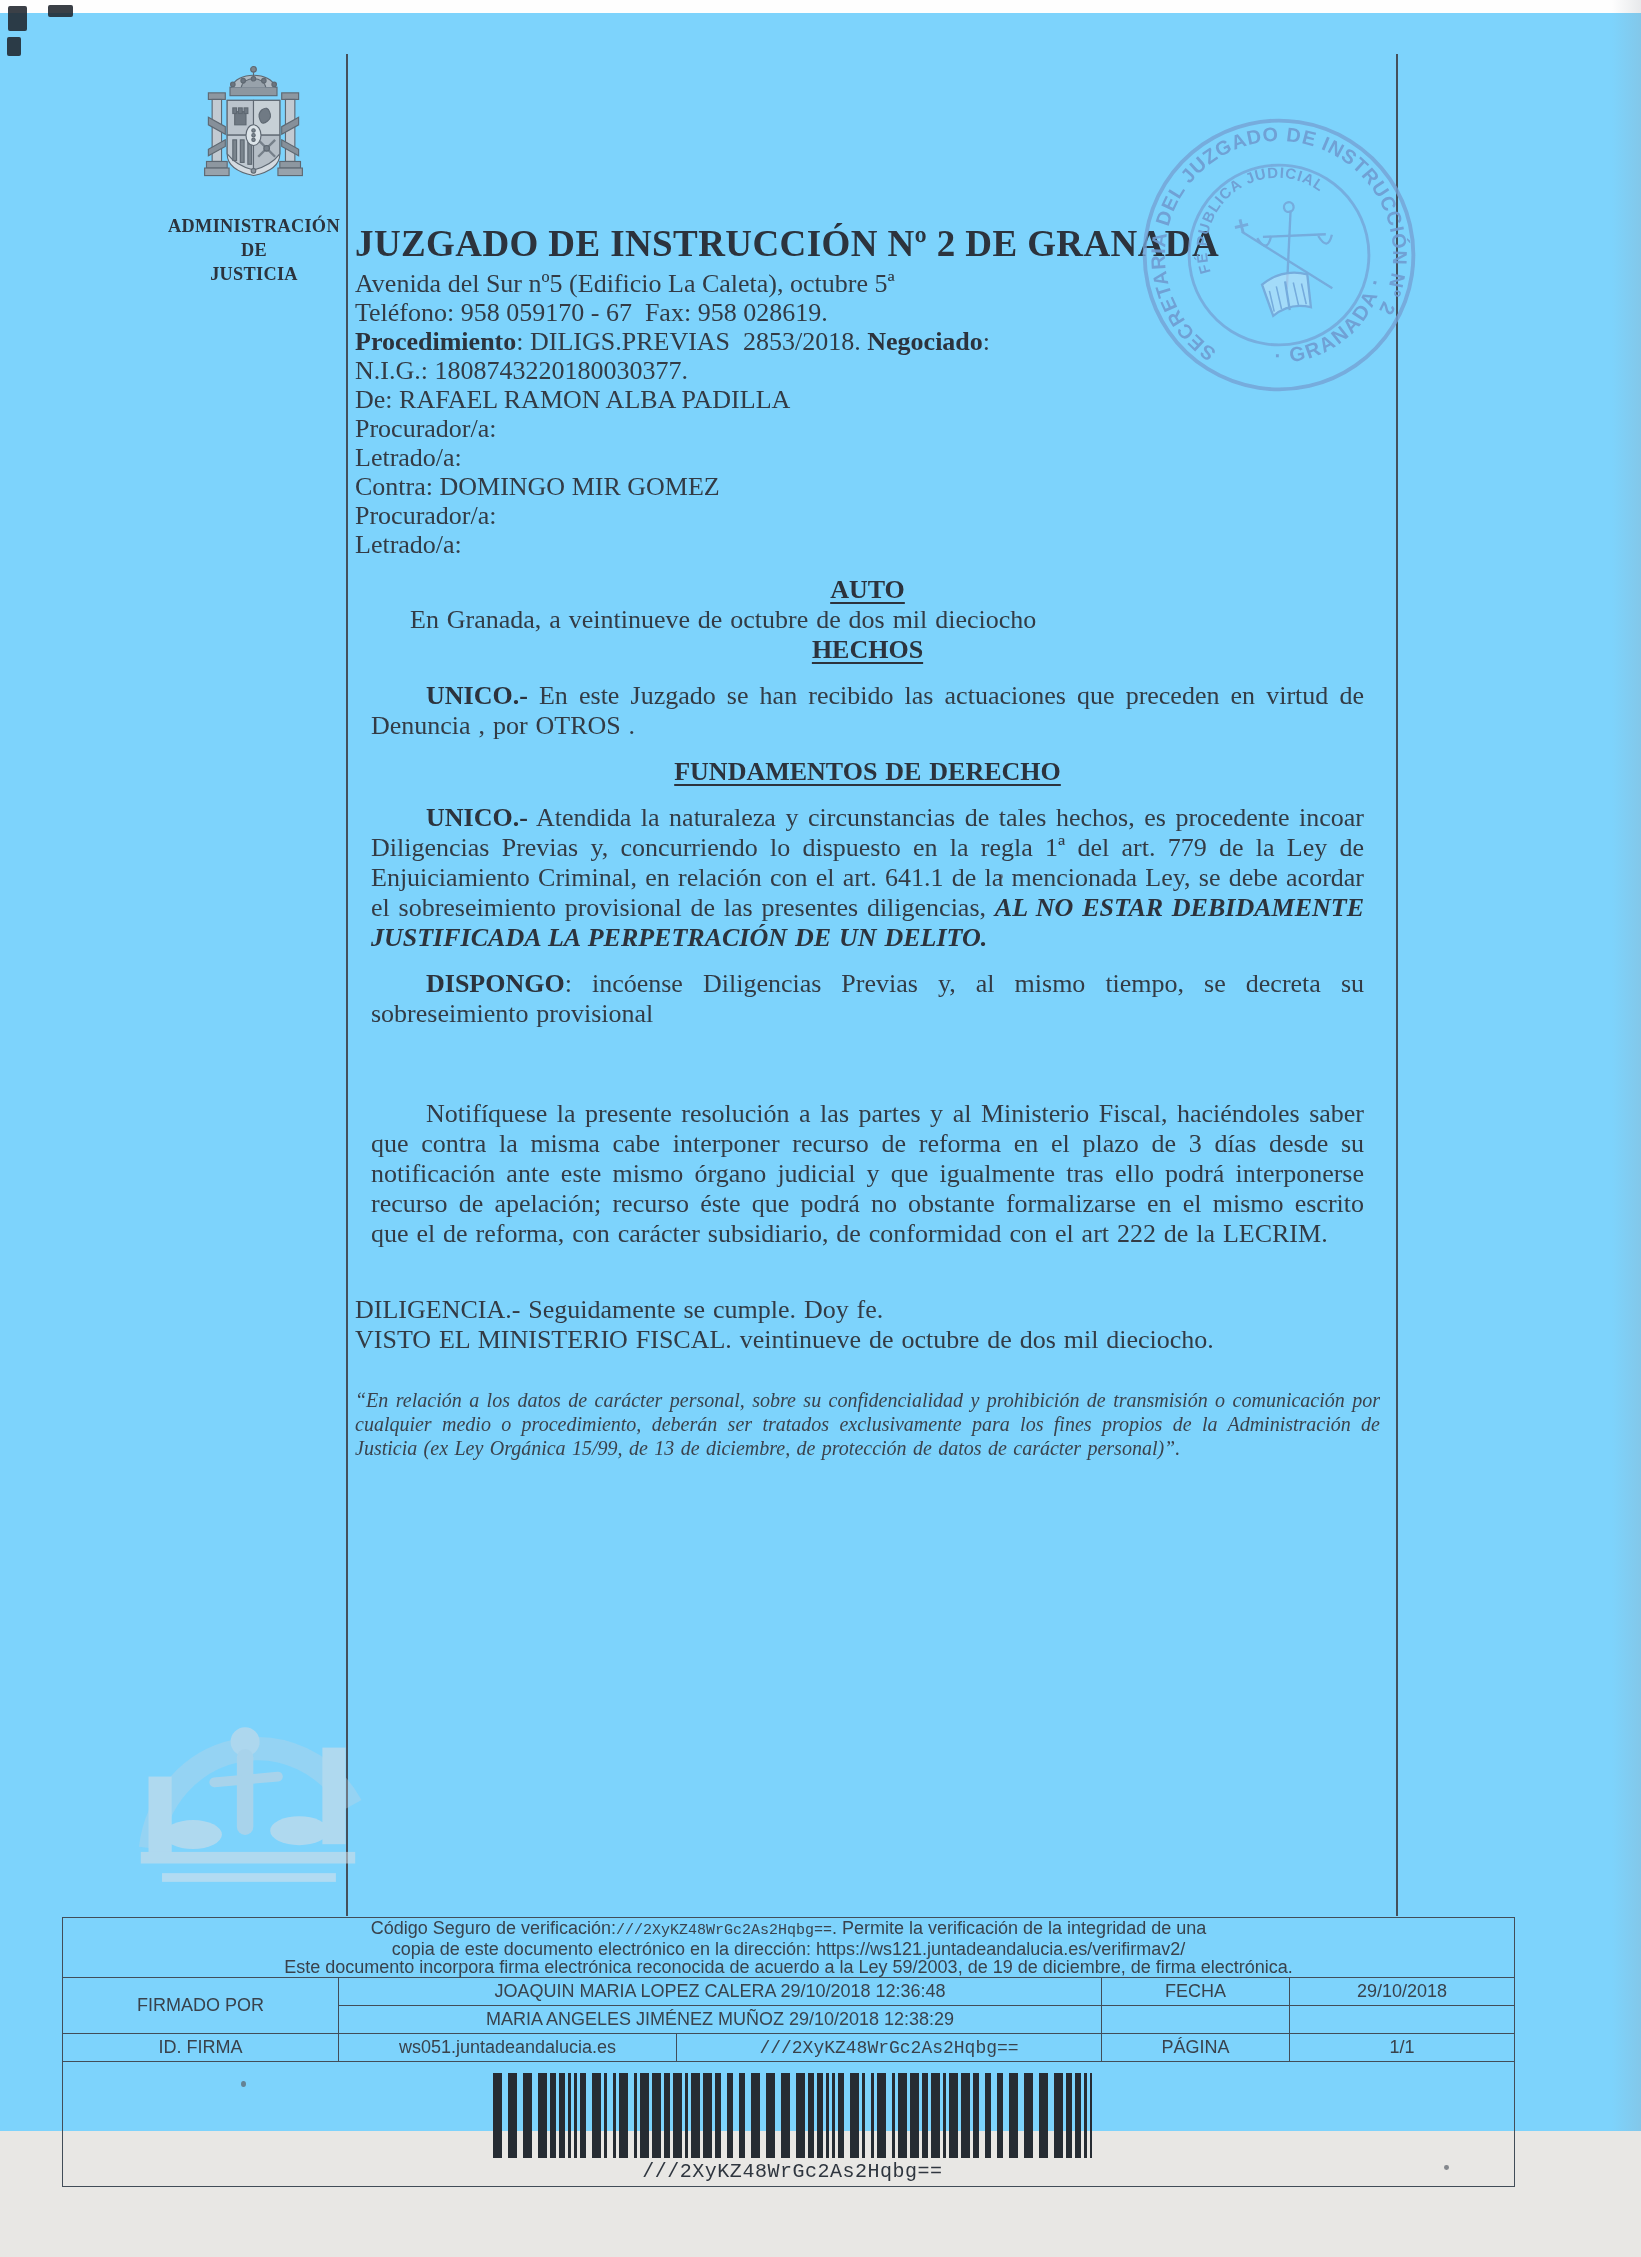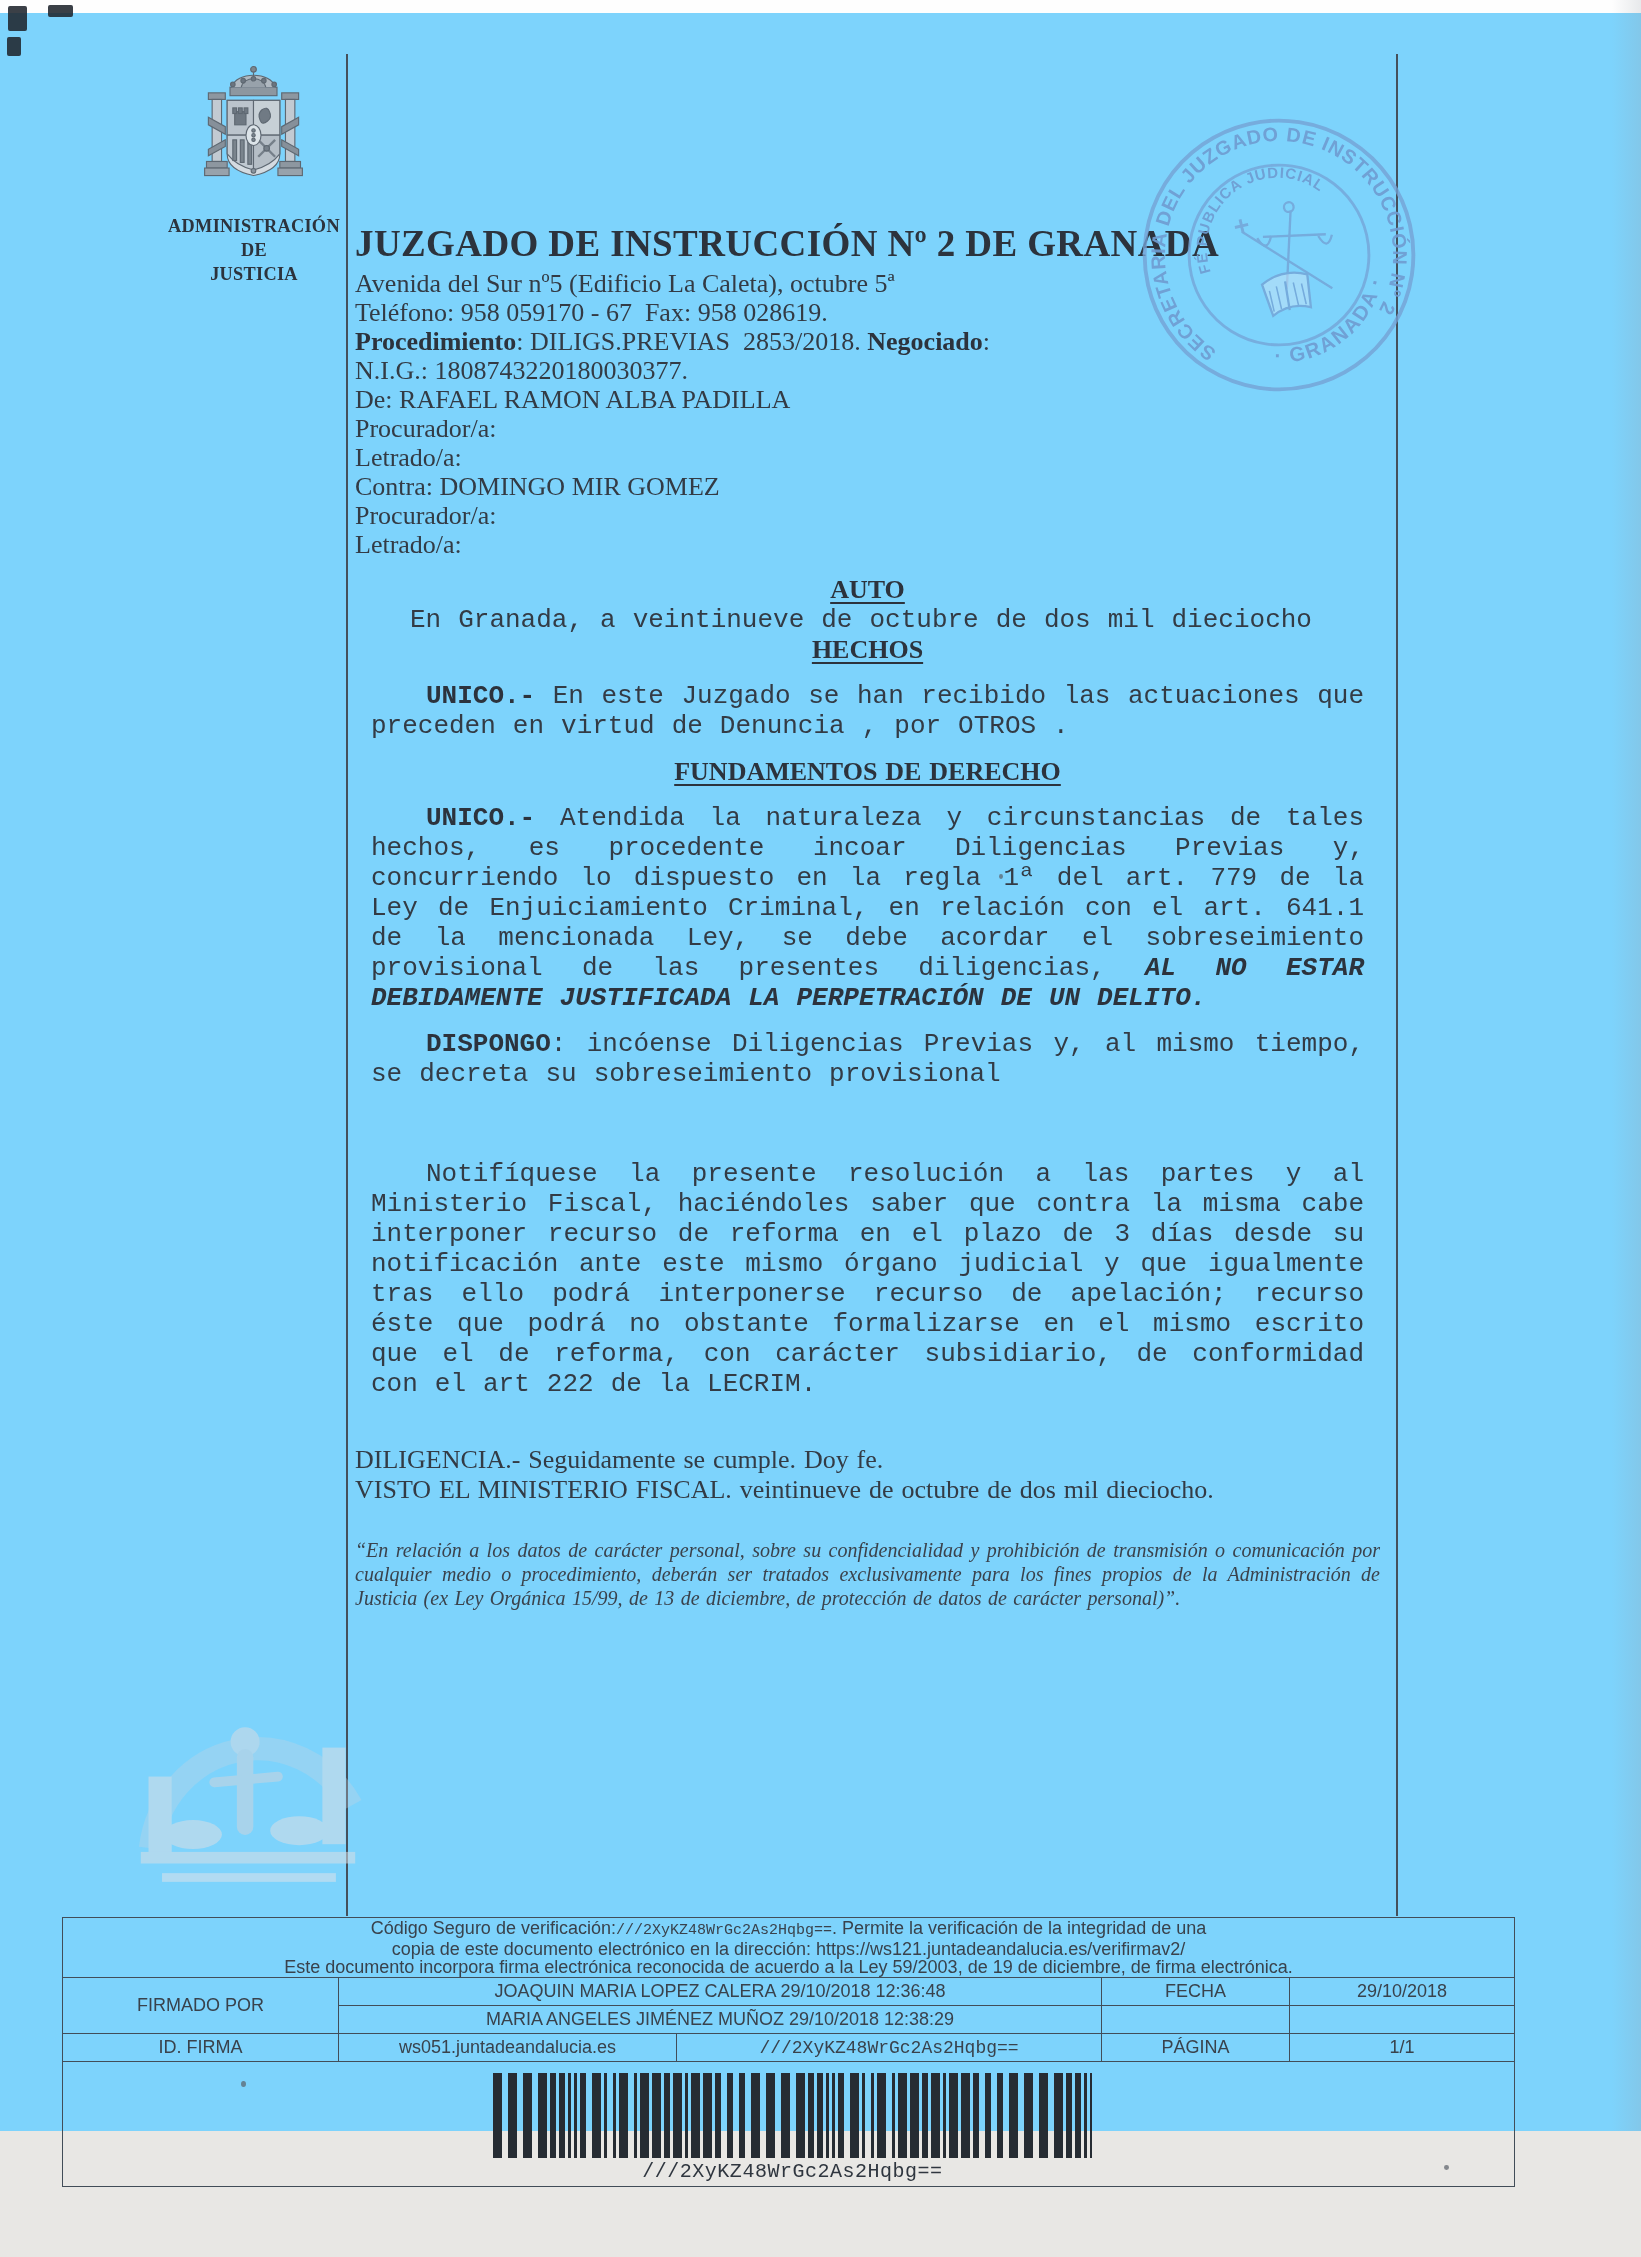--- a/index.html
+++ b/index.html
@@ -30,21 +30,21 @@
   
   .stamp{position:absolute;left:1134px;top:110px;width:290px;height:290px;
          transform:rotate(-13deg);opacity:.92;pointer-events:none;}
   .stamp text{font-family:"Liberation Sans", sans-serif;fill:#6f9dd2;}
 
   
   .docbody{position:absolute;left:355px;top:575px;width:1025px;font-size:26px;line-height:30px;
            text-align:justify;word-spacing:1.4px;}
   .heading{text-align:center;font-weight:bold;color:#2c333d;
            text-decoration:underline;text-decoration-thickness:1.9px;text-underline-offset:3.9px;}
-  .indent{text-indent:55px;font-family:Liberation Mono, monospace;}
+  .indent{text-indent:55px;}
   .para{margin:16px;}
   .lead{font-weight:bold;color:#2c333d;}
   .emph{font-weight:bold;font-style:italic;color:#2c333d;}
   .gap-lg{height:38px;} .gap-md{height:30px;}
   .privacy{font-size:20px;line-height:24px;font-style:italic;text-align:justify;margin-top:33px;
            color:#3a424c;}
 
   
   .watermark{position:absolute;left:133px;top:1595px;width:230px;height:311px;opacity:.55;}
 

